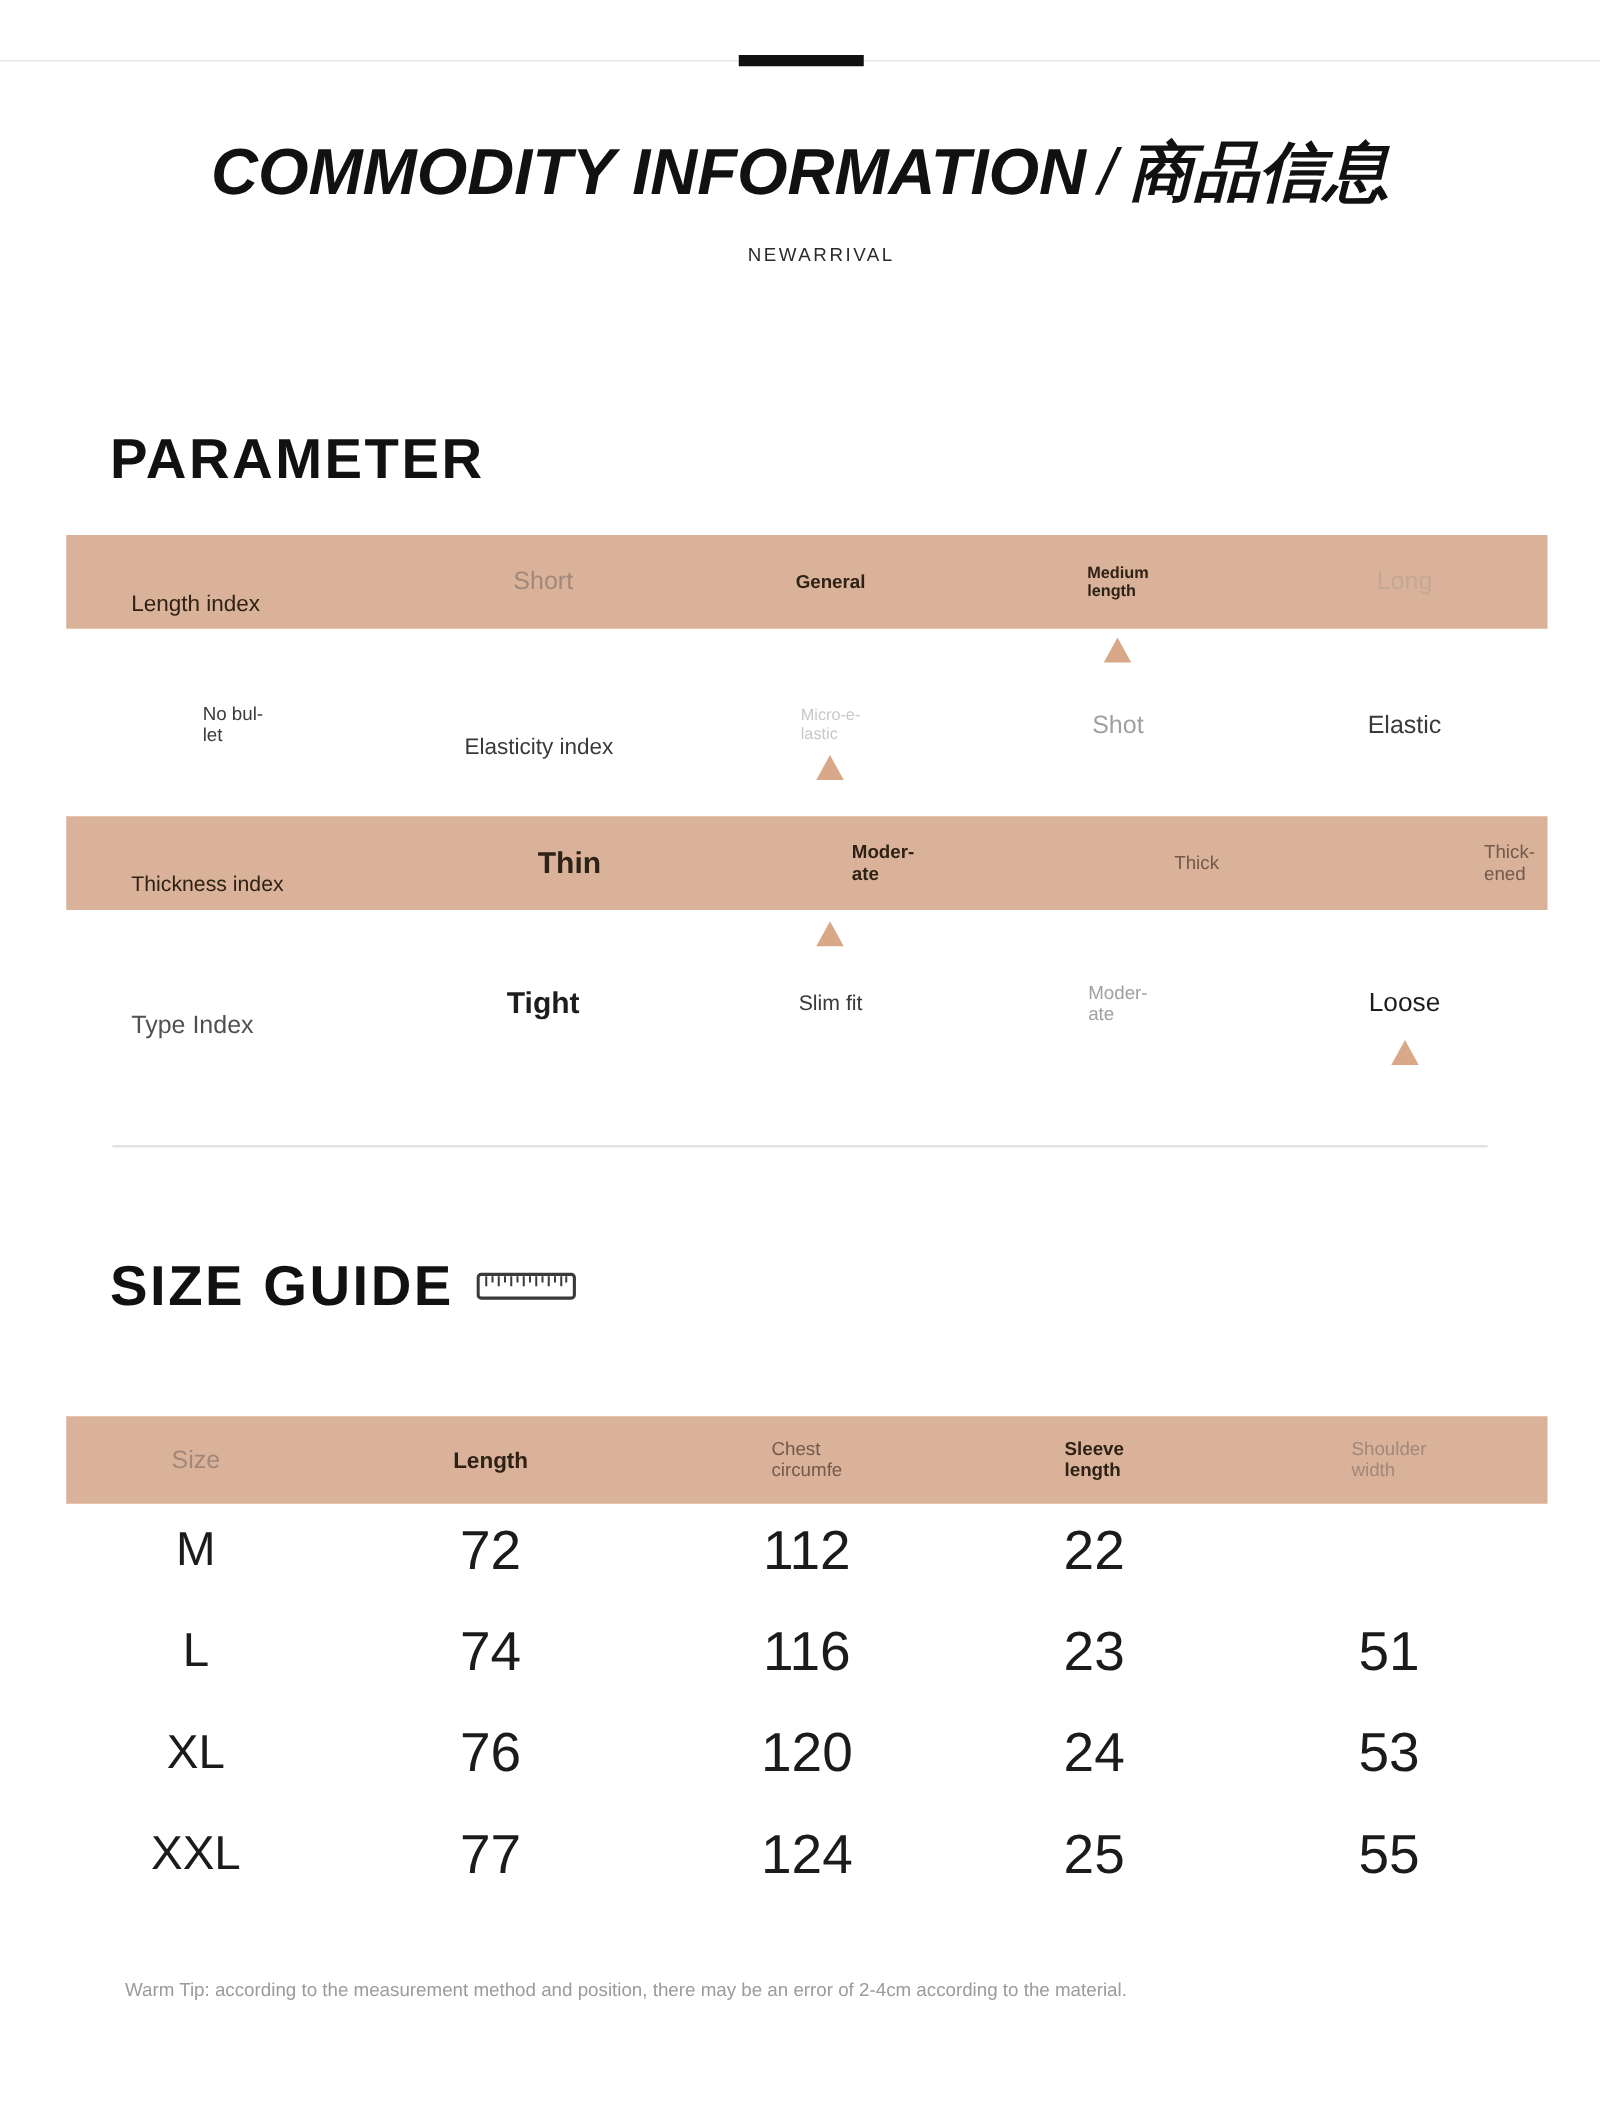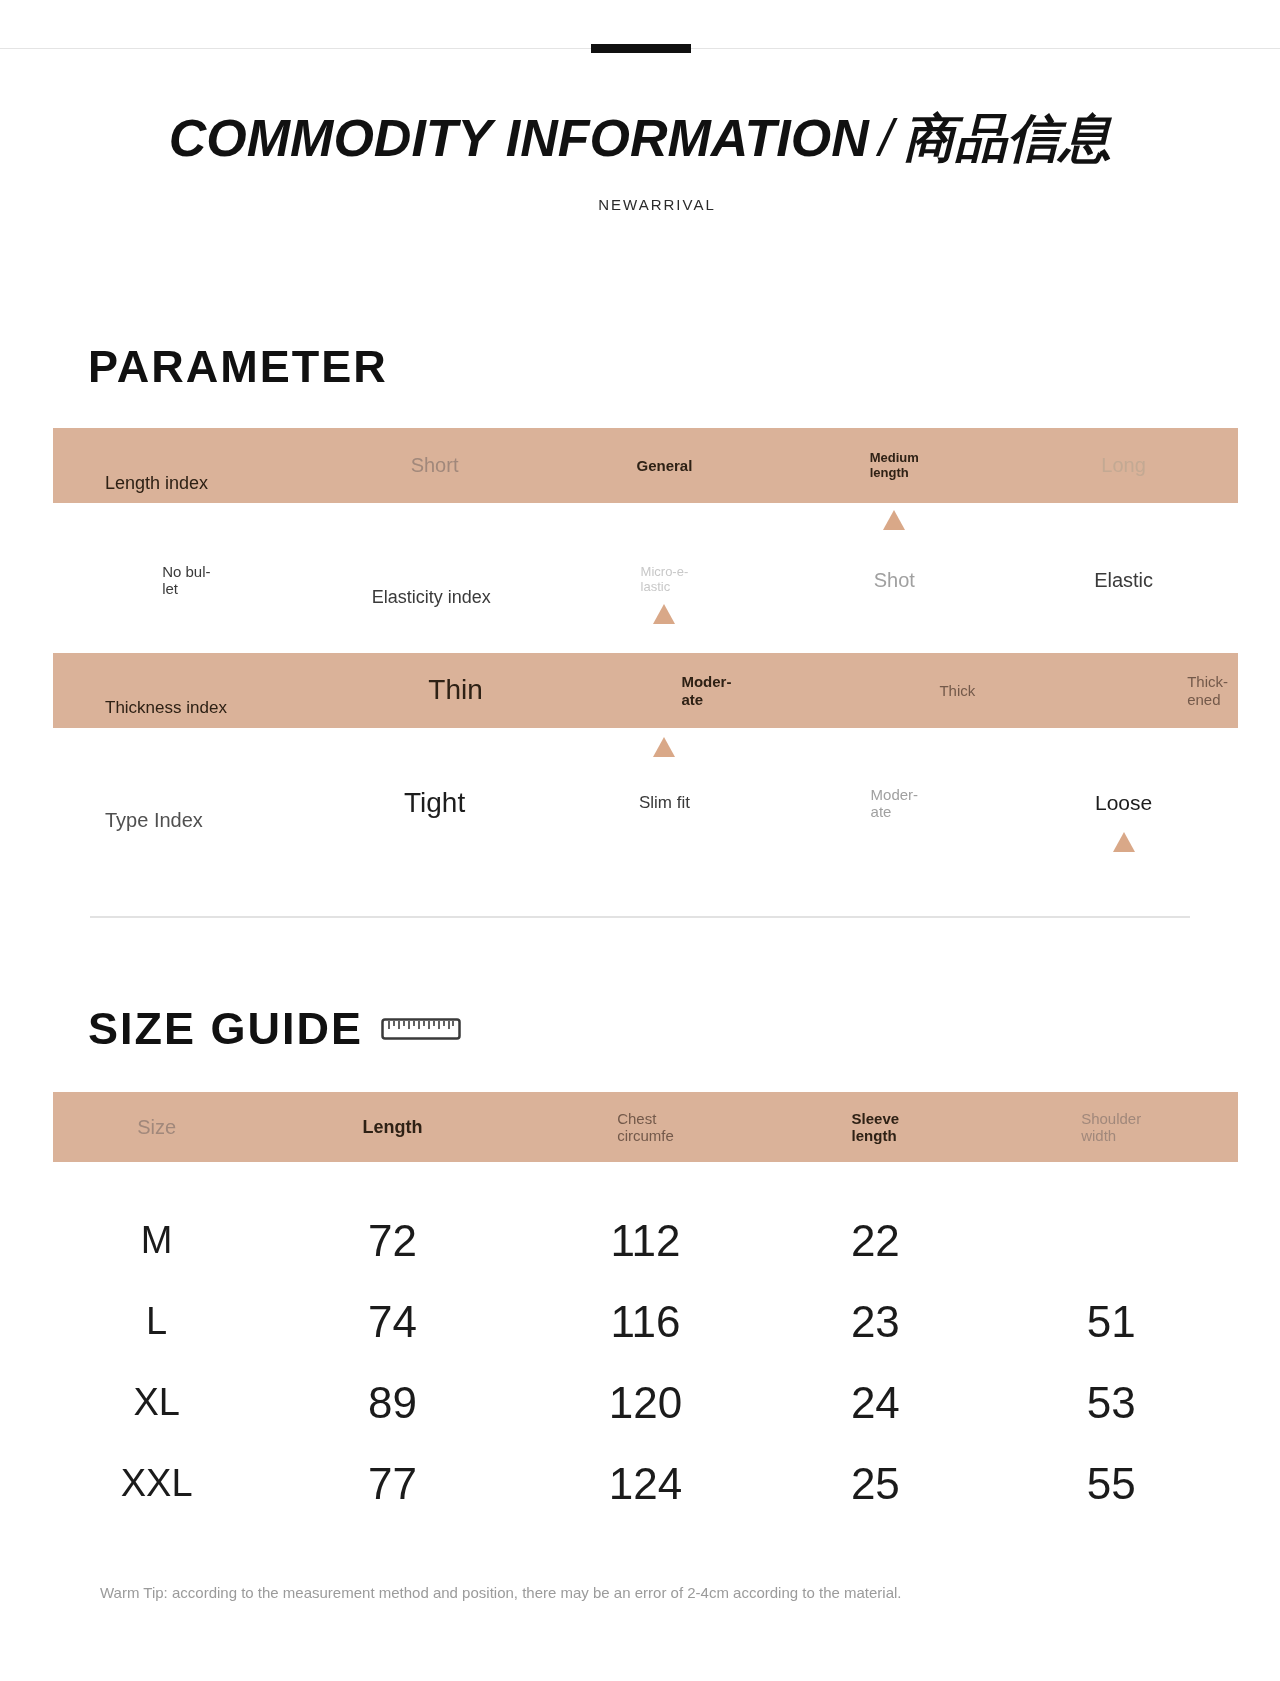--- a/index.html
+++ b/index.html
@@ -57,21 +57,21 @@
   .tn-gray{color:#a0a0a0;}
   .tn-light-gray{color:#c8c8c8;}
   
   .sz-13{font-size:13px;}
   .sz-15{font-size:15px;}
   .sz-17{font-size:17px;}
   .sz-18{font-size:18px;}
   .sz-20{font-size:20px;}
   .sz-21{font-size:21px;}
   .sz-22{font-size:20px;}
-  .sz-24{font-size:28px;}
+  .sz-24{font-size:24px;font-weight:bold;}
   .b{font-weight:700;}
 
   
   .divider{position:absolute;top:916px;left:90px;width:1100px;height:2px;background:#e2e2e2;}
 
   
   .srow .cell{color:#1b1b1b;}
   .srow .size-name{font-size:38px;font-weight:400;}
   .srow .size-num{font-size:44px;font-weight:400;}
 
@@ -198,21 +198,21 @@
         <line x1="48" y1="4" x2="48" y2="12"></line>
           <line x1="53" y1="4" x2="53" y2="9"></line>
         <line x1="58" y1="4" x2="58" y2="12"></line>
           <line x1="63" y1="4" x2="63" y2="9"></line>
         <line x1="68" y1="4" x2="68" y2="12"></line>
           <line x1="72" y1="4" x2="72" y2="9"></line>
       </g>
     </svg>
   </div>
 
-  <div class="bar tan size-grid" id="shead" style="top:1092px;height:70px;">
+  <div class="bar tan size-grid" id="shead" style="top:1133px;height:70px;">
       <div class="cell">
         <span class="ct sz-22 tn-faded-warm single">Size</span>
       </div>
       <div class="cell">
         <span class="ct sz-18 tn-dark-warm b single">Length</span>
       </div>
       <div class="cell">
         <span class="ct sz-15 tn-mid-warm">Chest
 circumfe</span>
       </div>
@@ -233,21 +233,21 @@
     </div>
   <div class="bar size-grid srow" id="srow1" style="top:1281px;height:81px;">
       <div class="cell size-name">L</div>
       <div class="cell size-num">74</div>
       <div class="cell size-num">116</div>
       <div class="cell size-num">23</div>
       <div class="cell size-num">51</div>
     </div>
   <div class="bar size-grid srow" id="srow2" style="top:1362px;height:81px;">
       <div class="cell size-name">XL</div>
-      <div class="cell size-num">89</div>
+      <div class="cell size-num">76</div>
       <div class="cell size-num">120</div>
       <div class="cell size-num">24</div>
       <div class="cell size-num">53</div>
     </div>
   <div class="bar size-grid srow" id="srow3" style="top:1443px;height:81px;">
       <div class="cell size-name">XXL</div>
       <div class="cell size-num">77</div>
       <div class="cell size-num">124</div>
       <div class="cell size-num">25</div>
       <div class="cell size-num">55</div>

